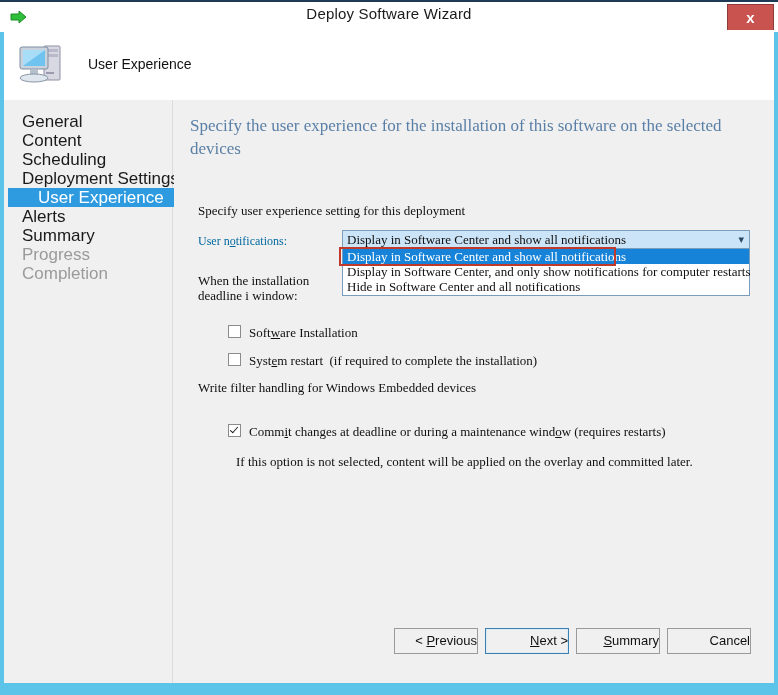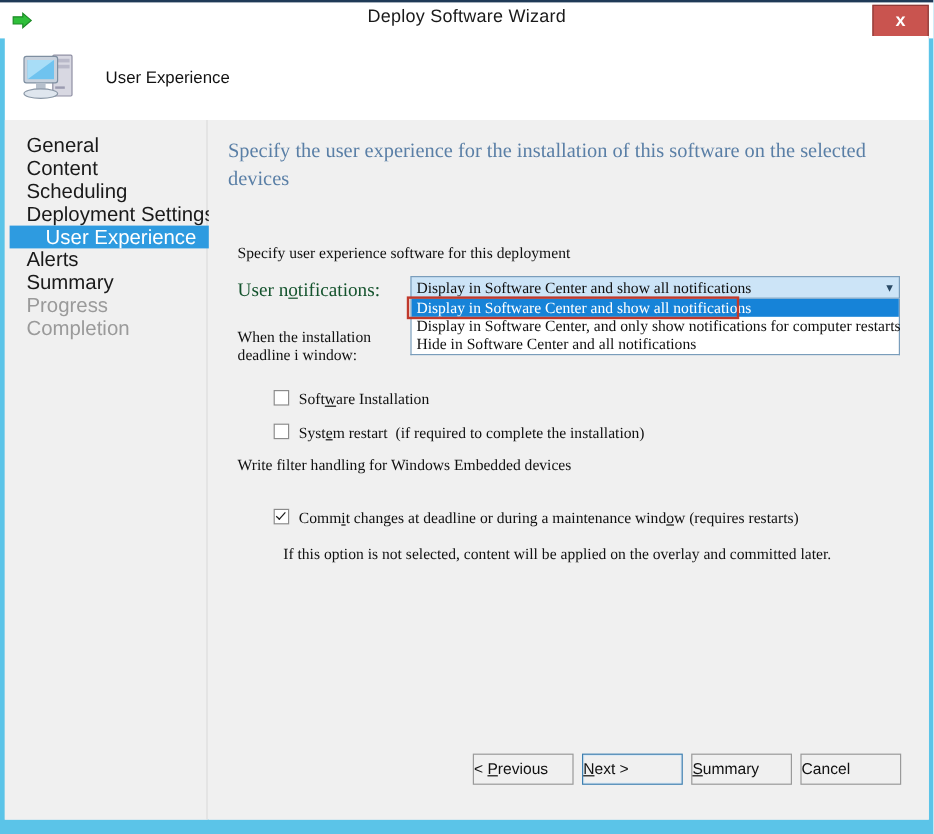--- a/index.html
+++ b/index.html
@@ -136,22 +136,22 @@
   }
   .instr {
     position: absolute;
     left: 24px; top: 103px;
     font-size: 13px;
     color: #101010;
   }
   .lbl-usernotif {
     position: absolute;
     left: 24px; top: 134px;
-    font-size: 16px;
-    color: #14532d;
+    font-size: 12px;
+    color: #0369a1;
   }
   .lbl-deadline {
     position: absolute;
     left: 24px; top: 173px;
     width: 150px;
     font-size: 13px;
     color: #101010;
     line-height: 15px;
   }
   
@@ -251,21 +251,21 @@
   .btn {
     position: absolute;
     top: 8px;
     width: 84px; height: 26px;
     background: #f0f0f0;
     border: 1px solid #9a9a9a;
     font-family: "Liberation Sans", sans-serif;
     font-size: 13px;
     color: #101010;
     line-height: 24px;
-    text-align: left;
+    text-align: right;
     cursor: pointer;
     box-sizing: border-box;
   }
   .btn.focused {
     border: 1px solid #3c7fb1;
     box-shadow: inset 0 0 0 1px #dceaf5;
   }
   .u { text-decoration: underline; }
   
   .watermark {
@@ -339,21 +339,21 @@
         <div class="nav-item">Summary</div>
         <div class="nav-item dim">Progress</div>
         <div class="nav-item dim">Completion</div>
       </div>
     </div>
 
     <div class="content">
 
       <div class="page-heading">Specify the user experience for the installation of this software on the selected devices</div>
 
-      <div class="instr">Specify user experience software for this deployment</div>
+      <div class="instr">Specify user experience setting for this deployment</div>
 
       <div class="lbl-usernotif">
         User n<span class="u">o</span>tifications:
       </div>
 
       <div class="lbl-deadline">When the installation deadline i window:</div>
 
       <div class="combo-wrap">
         <div class="combo-field">
           <span>Display in Software Center and show all notifications</span>

